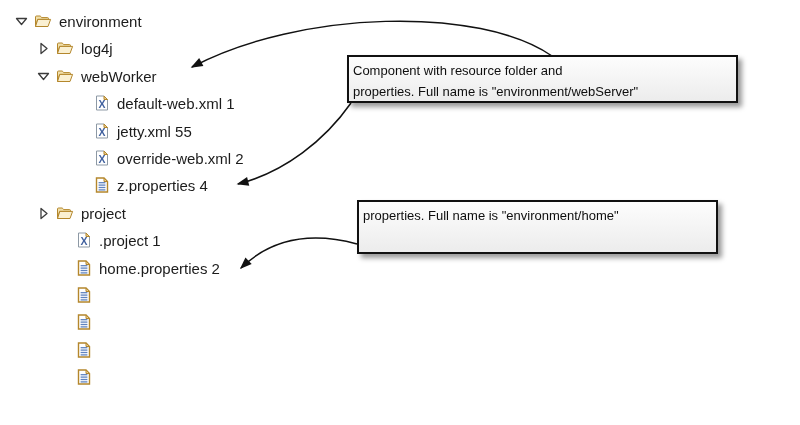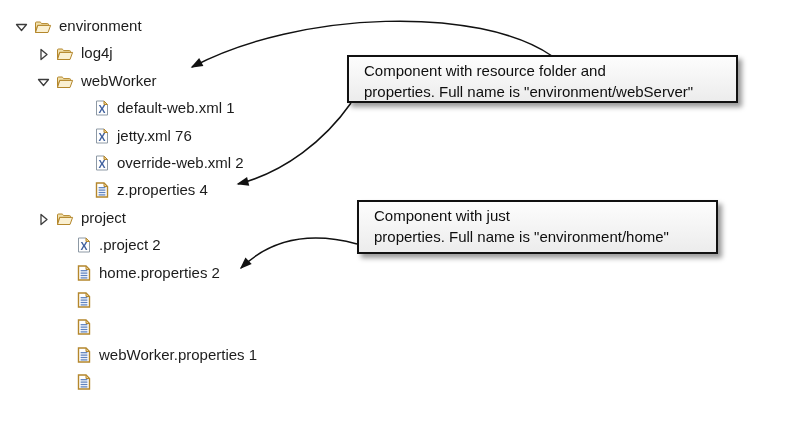--- a/index.html
+++ b/index.html
@@ -3,32 +3,32 @@
 <meta charset="utf-8">
 <style>
   * { margin:0; padding:0; box-sizing:border-box; }
   html,body { background:#fff; }
   .stage {
     position:relative; width:800px; height:425px; background:#ffffff;
     font-family:"Liberation Sans", sans-serif; overflow:hidden;
   }
   
   .row {
-    position:absolute; height:26px; display:flex; align-items:flex-end;
+    position:absolute; height:26px; display:flex; align-items:center;
     gap:6px; font-size:15px; color:#1c1c1c; white-space:nowrap; cursor:default;
   }
   .tw { width:14px; height:13px; display:inline-flex; align-items:center; justify-content:center; }
   .ficon { display:inline-flex; align-items:center; justify-content:center; }
   .lbl { padding-left:1px; }
   
   .callout {
     position:absolute; border:2px solid #111;
     background:linear-gradient(180deg,#fdfdfd 0%,#ececec 100%);
     box-shadow:4px 4px 5px rgba(0,0,0,0.40);
-    padding:3px 9px 4px 15px; font-size:15px; line-height:21px; color:#0e0e0e;
+    padding:3px 9px 4px 4px; font-size:13px; line-height:21px; color:#0e0e0e;
   }
   .callout .cline { white-space:nowrap; }
   
   .arrows { position:absolute; left:0; top:0; width:800px; height:425px; pointer-events:none; }
 </style>
 </head>
 <body>
 
 <div class="stage">
 
@@ -114,21 +114,21 @@
         </span>
       <span class="lbl">default-web.xml 1</span>
     </div>
 
     <div class="row" style="left:94px; top:118px">
       <span class="ficon">
           <svg width="16" height="16">
             <use href="#file-xml"></use>
           </svg>
         </span>
-      <span class="lbl">jetty.xml 76</span>
+      <span class="lbl">jetty.xml 55</span>
     </div>
 
     <div class="row" style="left:94px; top:145px">
       <span class="ficon">
           <svg width="16" height="16">
             <use href="#file-xml"></use>
           </svg>
         </span>
       <span class="lbl">override-web.xml 2</span>
     </div>
@@ -155,21 +155,21 @@
         </span>
       <span class="lbl">project</span>
     </div>
 
     <div class="row" style="left:76px; top:227px">
       <span class="ficon">
           <svg width="16" height="16">
             <use href="#file-xml"></use>
           </svg>
         </span>
-      <span class="lbl">.project 2</span>
+      <span class="lbl">.project 1</span>
     </div>
 
     <div class="row" style="left:76px; top:255px">
       <span class="ficon">
           <svg width="16" height="16">
             <use href="#file-props"></use>
           </svg>
         </span>
       <span class="lbl">home.properties 2</span>
     </div>
@@ -189,40 +189,38 @@
           </svg>
         </span>
     </div>
 
     <div class="row" style="left:76px; top:337px">
       <span class="ficon">
           <svg width="16" height="16">
             <use href="#file-props"></use>
           </svg>
         </span>
-      <span class="lbl">webWorker.properties 1</span>
     </div>
 
     <div class="row" style="left:76px; top:364px">
       <span class="ficon">
           <svg width="16" height="16">
             <use href="#file-props"></use>
           </svg>
         </span>
     </div>
 
   </div>
 
   <div class="callout" style="left:347px; top:55px; width:391px; height:48px">
     <div class="cline">Component with resource folder and</div>
     <div class="cline">properties. Full name is "environment/webServer"</div>
   </div>
 
   <div class="callout" style="left:357px; top:200px; width:361px; height:54px">
-    <div class="cline">Component with just</div>
     <div class="cline">properties. Full name is "environment/home"</div>
   </div>
 
   <svg class="arrows" viewBox="0 0 800 425">
     <defs>
       <marker id="ah" markerWidth="9" markerHeight="8" refX="7.5" refY="3.5" orient="auto">
         <path d="M0.5,0.5 L8.5,3.5 L0.5,6.5 Z" fill="#111"></path>
       </marker>
     </defs>
     <path d="M552,56 C480,6 300,10 192,67" fill="none" stroke="#111" stroke-width="1.5" marker-end="url(#ah)"></path>

